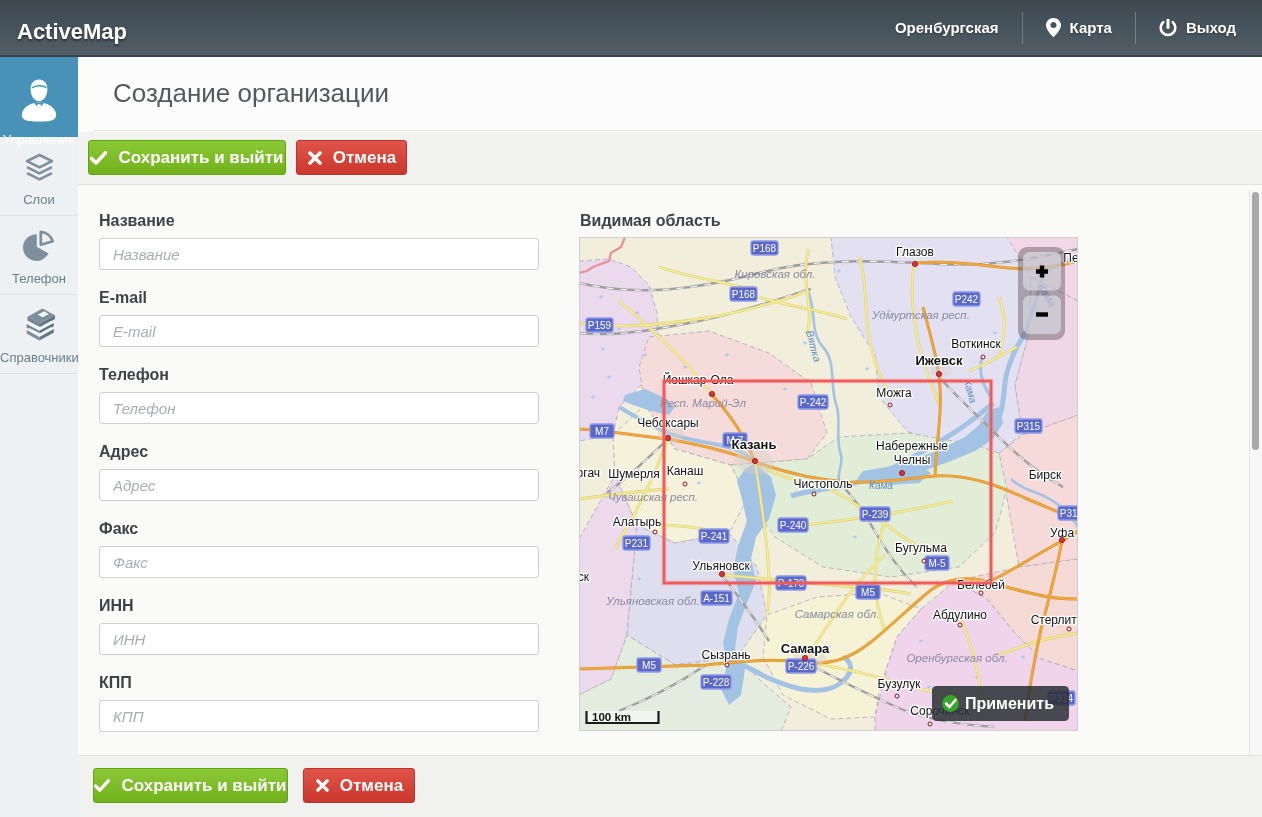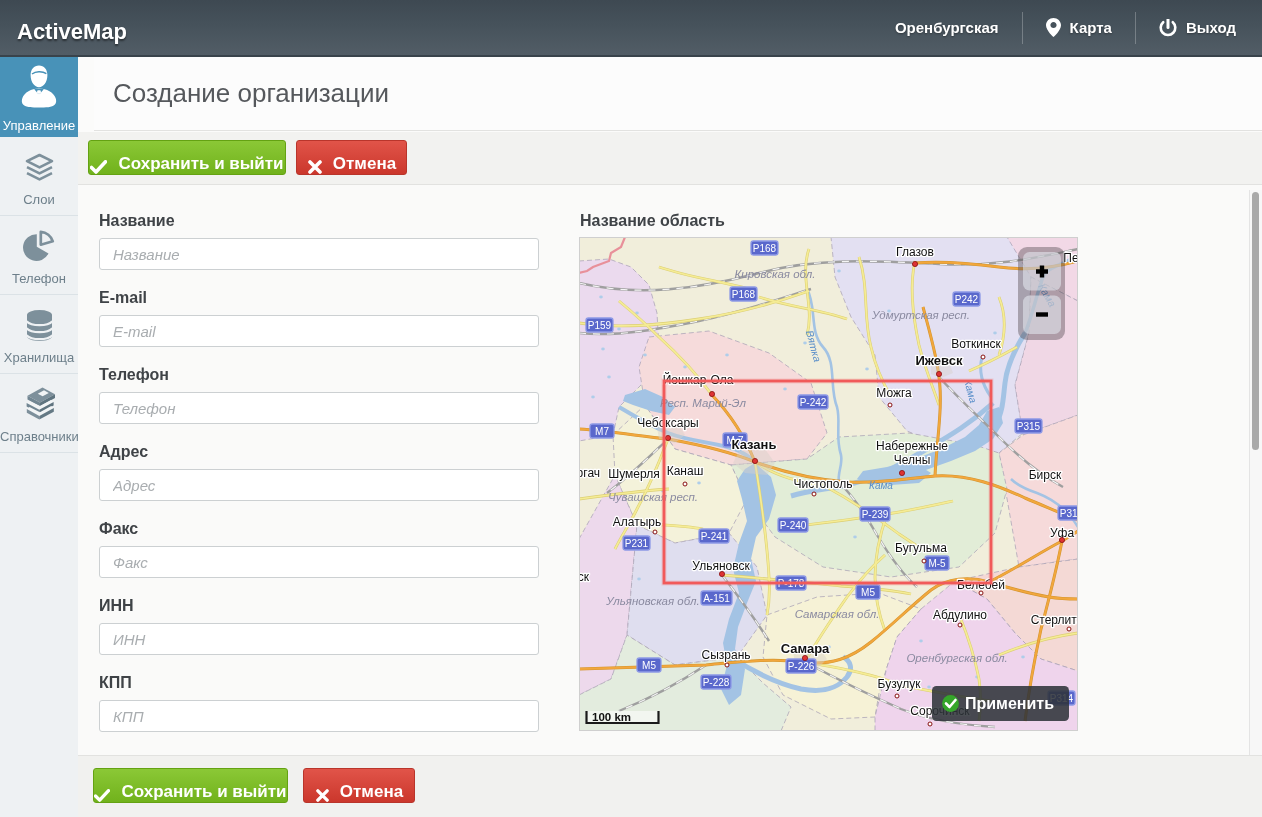--- a/index.html
+++ b/index.html
@@ -14,33 +14,33 @@
 .hright { position:absolute; right:26px; top:0; height:55px; display:flex; align-items:center; }
 .hitem { color:#fff; font-size:15px; font-weight:bold; display:flex; align-items:center; text-shadow:0 1px 2px rgba(0,0,0,0.35); }
 .hsep { width:1px; height:32px; background:rgba(255,255,255,0.25); margin:0 23px; }
 .hicon { margin-right:9px; display:inline-block; }
 
 
 #sidebar { position:absolute; left:0; top:57px; width:78px; height:760px; background:#eef1f3; }
 .sitem { width:78px; height:79px; text-align:center; border-bottom:1px solid #dbe2e6; position:relative; padding-top:9px; }
 .sitem .icon { height:42px; display:flex; align-items:center; justify-content:center; }
 .sitem .lbl { font-size:13px; color:#6d7f8a; margin-top:4px; }
-.sitem.active { background:#4892b8; border-bottom:none; height:80px; padding-top:6px; }
+.sitem.active { background:#4892b8; border-bottom:none; height:80px; padding-top:20px; }
 .sitem.active .icon { height:46px; }
 .sitem.active .lbl { margin-top:9px; }
 .sitem.active .lbl { color:#fff; }
 
 
 #content { position:absolute; left:78px; top:57px; width:1184px; height:760px; background:#fbfbfa; }
 #titlebar { position:absolute; left:16px; top:0; width:1184px; height:74px; background:#fcfcfc; border-bottom:1px solid #e2e2e0; }
 #titlebar h1 { position:absolute; left:19px; top:21px; font-size:26px; font-weight:normal; color:#55585c; }
 .btnbar { position:absolute; left:0; width:1184px; background:#f2f2f0; }
 #btnbar-top { top:75px; height:109px; border-bottom:1px solid #e2e2e0; }
 #btnbar-bottom { top:698px; height:62px; border-top:1px solid #e2e2e0; background:#f1f1ef; }
-.btn { display:inline-flex; align-items:flex-end; justify-content:center; height:35px; border-radius:3px;
+.btn { display:inline-flex; align-items:center; justify-content:center; height:35px; border-radius:3px;
   color:#fff; font-size:17px; font-weight:bold; vertical-align:top; }
 .btn svg { margin-right:11px; }
 .btn-green { background:linear-gradient(180deg,#8bc836 0%,#71b21c 100%); border:1px solid #64a212; width:198px; }
 .btn-red { background:linear-gradient(180deg,#e15449 0%,#cb372c 100%); border:1px solid #b9352b; width:111px; }
 #btnbar-top .btn { margin-top:8px; }
 #btnbar-top .btn-green { margin-left:10px; }
 #btnbar-top .btn-red { margin-left:6px; }
 #btnbar-bottom .btn { margin-top:12px; }
 #btnbar-bottom .btn-green { margin-left:15px; width:195px; }
 #btnbar-bottom .btn-red { margin-left:11px; width:112px; }
@@ -109,36 +109,20 @@
       <div class="icon">
           <svg width="34" height="32" viewBox="0 0 34 32">
 <path d="M14.8 4.2 A13.4 13.4 0 1 0 26.5 23.4 L14.8 16.8 Z" fill="#7d909b"></path>
 <path d="M18.8 1.8 A13.8 13.8 0 0 1 30.8 11.3 L18.8 14.7 Z" fill="none" stroke="#7d909b" stroke-width="2.7" stroke-linejoin="round"></path>
 </svg>
         </div>
       <div class="lbl">Телефон</div>
     </div>
     <div class="sitem">
       <div class="icon">
-          <svg width="33" height="33" viewBox="0 0 33 33">
-<g fill="#7d909b">
-<path d="M4 5.8 v21.4 c0 2.6 5.6 4.7 12.5 4.7 s12.5-2.1 12.5-4.7 V5.8 Z"></path>
-<ellipse cx="16.5" cy="5.8" rx="12.5" ry="4.7"></ellipse>
-</g>
-<g fill="none" stroke="#eef1f3" stroke-width="2.2">
-<path d="M3.5 12.2 c2.6 2.7 7.4 4 13 4 s10.4-1.3 13-4"></path>
-<path d="M3.5 19.2 c2.6 2.7 7.4 4 13 4 s10.4-1.3 13-4"></path>
-<path d="M3.5 26.2 c2.6 2.7 7.4 4 13 4 s10.4-1.3 13-4"></path>
-</g>
-          </svg>
-        </div>
-      <div class="lbl">Хранилища</div>
-    </div>
-    <div class="sitem">
-      <div class="icon">
           <svg width="37" height="36" viewBox="0 0 37 36">
 <g>
 <path d="M21.5 1.5 L34 8.2 19 16.4 6.5 9.7 Z" fill="#7d909b"></path>
 <path d="M6.5 9.7 L19 16.4 19 20.2 6.5 13.5 Z" fill="#718692"></path>
 <path d="M34 8.2 L19 16.4 19 20.2 34 12 Z" fill="#5f747f"></path>
 <path d="M23 4.3 L27.8 6.9 21.6 10.3 16.8 7.7 Z" fill="#fff" opacity="0.9"></path>
 <path d="M8.3 14.9 L5.6 16.9 18.3 23.8 32.6 16 30 14.1 18.9 20.1 Z" fill="#f2f5f6"></path>
 <path d="M5.6 16.9 L18.3 23.8 18.3 27.4 5.6 20.5 Z" fill="#718692"></path>
 <path d="M32.6 16 L18.3 23.8 18.3 27.4 32.6 19.6 Z" fill="#5f747f"></path>
 <path d="M8.5 20.9 L5.8 23 18.3 29.9 32.8 22 30.2 20.1 18.9 26.2 Z" fill="#f2f5f6"></path>
@@ -164,21 +148,21 @@
           </svg>Отмена</span>
     </div>
     <div id="formarea">
       <div class="field" style="top:27px"><label>Название</label><input placeholder="Название" style=""></div>
       <div class="field" style="top:104px"><label>E-mail</label><input placeholder="E-mail" style=""></div>
       <div class="field" style="top:181px"><label>Телефон</label><input placeholder="Телефон" style=""></div>
       <div class="field" style="top:258px"><label>Адрес</label><input placeholder="Адрес" style=""></div>
       <div class="field" style="top:335px"><label>Факс</label><input placeholder="Факс" style=""></div>
       <div class="field" style="top:412px"><label>ИНН</label><input placeholder="ИНН" style=""></div>
       <div class="field" style="top:489px"><label>КПП</label><input placeholder="КПП" style=""></div>
-      <div id="maplabel">Название область</div>
+      <div id="maplabel">Видимая область</div>
       <div id="mapbox">
           <svg width="499" height="494" viewBox="0 0 499 494" style="display:block">
 <defs>
               <clipPath id="mc">
                 <rect x="0" y="0" width="499" height="494"></rect>
               </clipPath>
             </defs>
 <g clip-path="url(#mc)" font-family="Liberation Sans, sans-serif">
 <rect x="0" y="0" width="499" height="494" fill="#f1eedb"></rect>
 <polygon points="0,24 30,22 52,30 70,48 78,76 80,112 62,148 40,170 34,198 0,204" fill="#ebdaee" stroke="#aaa2b6" stroke-width="1" stroke-dasharray="5,3" stroke-opacity="0.75"></polygon>

